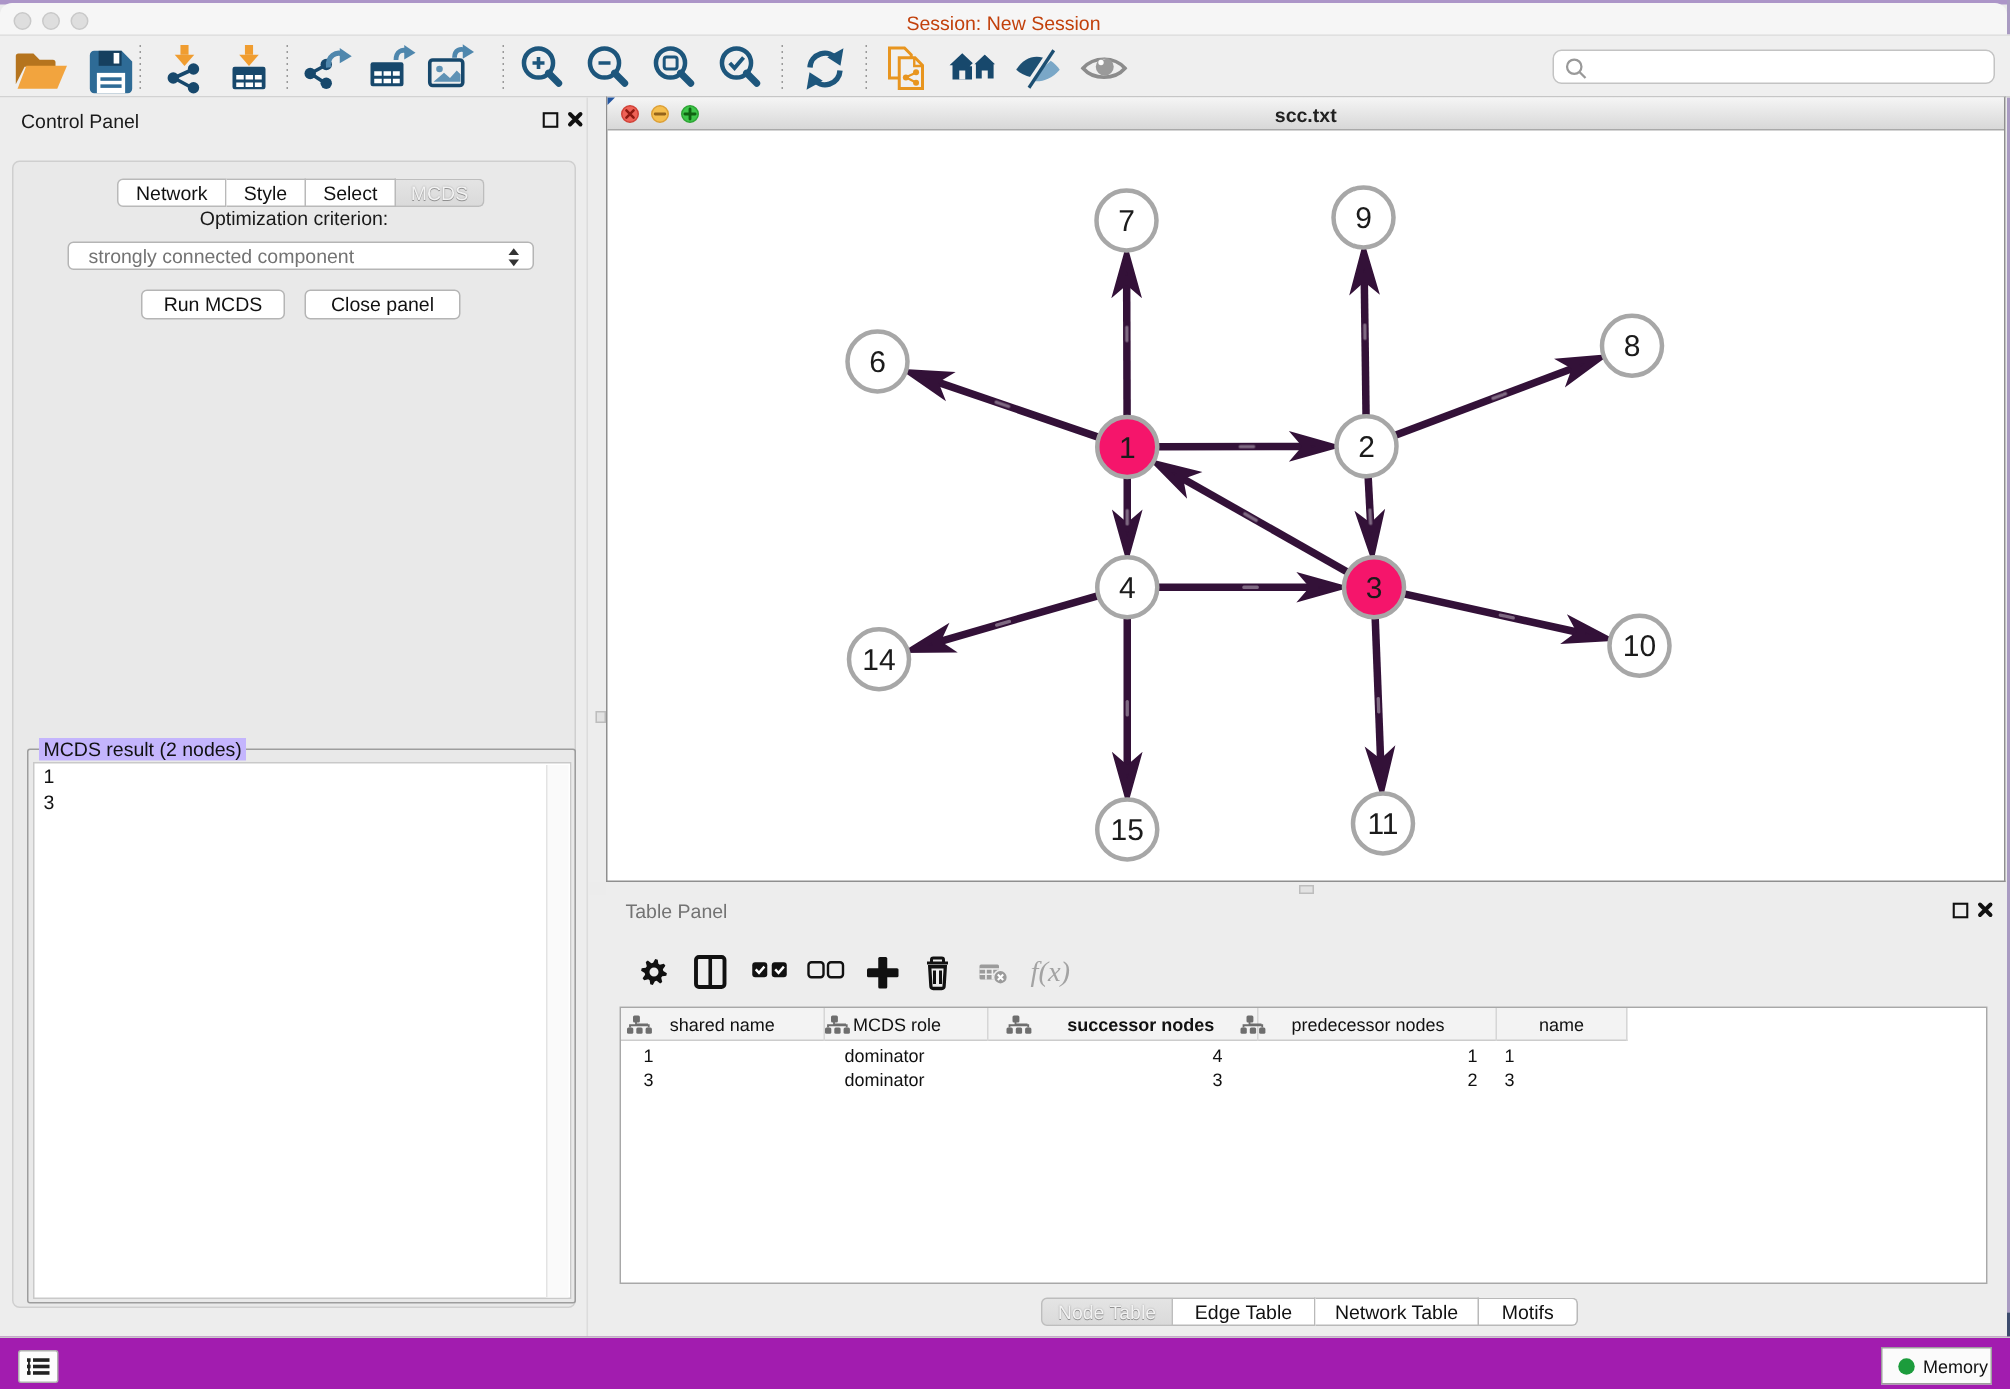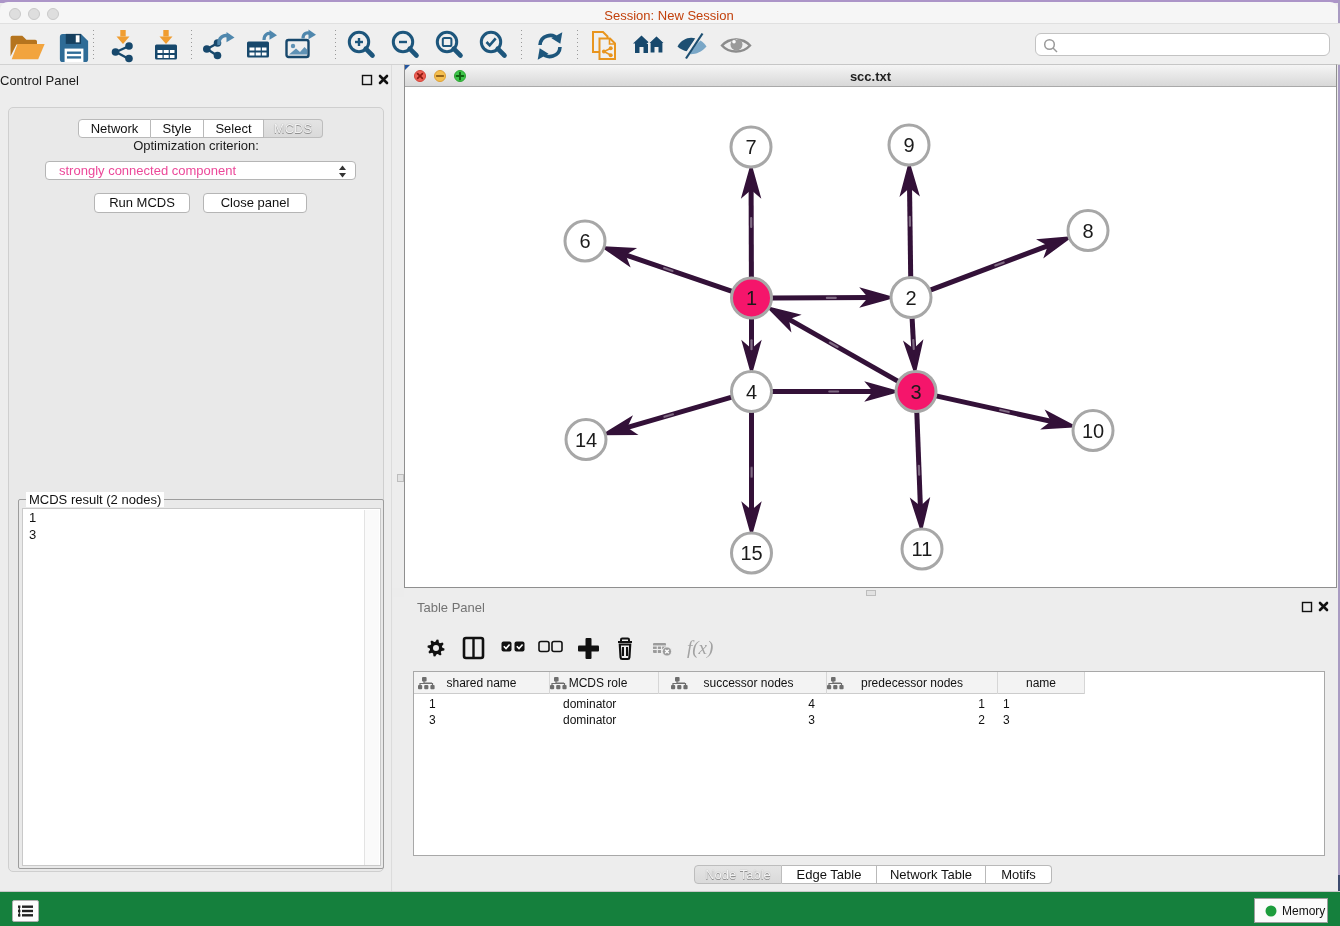--- a/index.html
+++ b/index.html
@@ -11,32 +11,32 @@
 #rightstrip2 { right:0; top:875px; width:2px; height:51px; background:#3d4b6e; }
 #titlebar { left:0; top:2px; width:1338px; height:21px; background:#f6f6f6; border-radius:8px 8px 0 0; }
 .tl { position:absolute; top:6px; width:12px; height:12px; border-radius:50%; background:#dedede; border:1px solid #c9c9c9; }
 #wintitle { position:absolute; top:6px; left:0; width:100%; text-align:center; font-size:13px; color:#c2410c; }
 #toolbar { left:0; top:23px; width:1340px; height:42px; background:#efefef; border-top:1px solid #e0e0e0; border-bottom:1px solid #d2d2d2; }
 .tbi { position:absolute; top:5px; width:34px; height:34px; }
 .tbsep { position:absolute; top:6px; width:1px; height:30px; background-image:linear-gradient(#9a9a9a 33%, rgba(0,0,0,0) 0%); background-size:1px 4px; }
 #searchbox { position:absolute; left:1035px; top:9px; width:295px; height:23px; background:#fff; border:1px solid #c3c3c3; border-radius:6px; }
 
 #leftpanel { left:0; top:65px; width:392px; height:826px; background:#ededed; border-right:1px solid #dcdcdc; }
-#cptitle { position:absolute; left:0; top:8px; font-size:13px; color:#1a1a1a; }
+#cptitle { position:absolute; left:14px; top:8px; font-size:13px; color:#1a1a1a; }
 .tabrow { position:absolute; display:flex; z-index:5;margin-top:21px; }
 .tab { height:19px; font-size:13px; line-height:18px; text-align:center; background:#fff; border:1px solid #b9b9b9; border-left:none; color:#111; }
 .tab.first { border-left:1px solid #b9b9b9; border-radius:4px 0 0 4px; }
 .tab.last { border-radius:0 4px 4px 0; }
 .tab.sel { background:linear-gradient(#e4e4e4,#dadada); color:#f2f2f2; text-shadow:0 0 1px #9a9a9a, 0 1px 0 #8f8f8f; border-color:#bdbdbd; }
 #cppane { position:absolute; left:8px; top:42px; width:376px; height:765px; background:#e9e9e9; border:1px solid #cfcfcf; border-radius:5px; }
 #optlabel { position:absolute; left:0; top:30px; width:100%; text-align:center; font-size:13px; color:#1a1a1a; }
-#dropdown { position:absolute; left:36px; top:53px; width:311px; height:19px; background:#fff; border:1px solid #b5b5b5; border-radius:4px; font-size:13px; line-height:17px; padding-left:13px; color:#ec4899; }
+#dropdown { position:absolute; left:36px; top:53px; width:311px; height:19px; background:#fff; border:1px solid #b5b5b5; border-radius:4px; font-size:13px; line-height:17px; padding-left:13px; color:#737373; }
 .btn { position:absolute; height:20px; background:#fff; border:1px solid #b5b5b5; border-radius:4px; font-size:13px; line-height:18px; text-align:center; color:#111; }
 #fieldset { position:absolute; left:9px; top:391px; width:366px; height:370px; border:1px solid #9d9d9d; border-radius:2px; }
-#fieldlabel { position:absolute; left:7px; top:-8px; background:#ffffff; font-size:13px; padding:0 3px; color:#111; }
+#fieldlabel { position:absolute; left:7px; top:-8px; background:#c4b5fd; font-size:13px; padding:0 3px; color:#111; }
 #fieldinner { position:absolute; left:3px; top:8px; width:359px; height:358px; background:#fff; border:1px solid #c9c9c9; font-size:13px; line-height:16.5px; padding:1px 0 0 6px; color:#111; }
 #fieldscroll { position:absolute; right:1px; top:1px; width:15px; height:355px; background:#fafafa; border-left:1px solid #e3e3e3; }
 
 #vsplit { left:392px; top:65px; width:12px; height:523px; background:#ededed; }
 #vgrip { position:absolute; left:5px; top:409px; width:7px; height:8px; background:#e2e2e2; border:1px solid #bdbdbd; }
 
 #netwin { left:404px; top:64px; width:933px; height:524px; border:1px solid #8f8f8f; border-top:1px solid #c6c6c6; background:#fff; }
 #nettitle { position:absolute; left:0; top:0; width:100%; height:22px; background:linear-gradient(#f5f5f5,#d8d8d8); border-bottom:1px solid #a9a9a9; }
 #nettext { position:absolute; top:4px; left:0; width:100%; text-align:center; font-size:13px; font-weight:bold; color:#222; }
 .tl2 { position:absolute; top:5px; width:12px; height:12px; border-radius:50%; }
@@ -50,21 +50,21 @@
 #tptitle { position:absolute; left:24px; top:3px; font-size:13px; color:#737373; }
 #tptools { position:absolute; left:24px; top:36px; height:30px; }
 #tptable { position:absolute; left:20px; top:74px; width:912px; height:185px; background:#fff; border:1px solid #a8a8a8;padding-left:12px; }
 #thead { position:absolute; left:0; top:0; width:671px; height:22px; background:#f3f3f3; border-bottom:1px solid #cccccc; }
 .th { position:absolute; top:0; height:22px; font-size:12px; color:#111; text-align:center; line-height:22px; border-right:1px solid #d6d6d6; }
 .trow { position:absolute; font-size:12px; color:#111; height:17px; line-height:17px; }
 .tcell { position:absolute; top:0; }
 
 #bottabs { position:absolute; left:301px; top:268px; display:flex; }
 
-#statusbar { left:0; top:891px; width:1340px; height:35px; background:#15803d; border-top:1px solid #c8c8c8; }
+#statusbar { left:0; top:891px; width:1340px; height:35px; background:#a21caf; border-top:1px solid #c8c8c8; }
 #listbtn { position:absolute; left:12px; top:8px; width:27px; height:22px; background:#fdfdfd; border:1px solid #b0b0b0; border-radius:2px; }
 #membtn { position:absolute; left:1254px; top:6px; width:74px; height:25px; background:#fbfbfb; border:1px solid #9e9e9e; font-size:12px; color:#111; }
 </style>
 </head>
 <body>
 <div class="abs" id="topstrip"></div>
 <div class="abs" id="rightstrip"></div>
 <div class="abs" id="rightstrip2"></div>
 <div class="abs" id="titlebar">
   <div class="tl" style="left:9px"></div>
@@ -396,21 +396,21 @@
           <circle cx="250" cy="18.5" r="4.6" fill="#9b9b9b" stroke="#ededed" stroke-width="1"></circle>
           <path d="M248.2 16.7 l3.6 3.6 M251.8 16.7 l-3.6 3.6" stroke="#fff" stroke-width="1.4"></path>
         </g>
     <text x="270" y="21" font-family="Liberation Serif, serif" font-style="italic" font-size="19px" fill="#a3a3a3">f(x)</text>
   </svg>
   </div>
   <div id="tptable">
     <div id="thead">
       <div class="th" style="left:0; width:136px;">shared name</div>
       <div class="th" style="left:124px; width:121px;">MCDS role</div>
-      <div class="th" style="left:257px; width:156px;">successor nodes</div>
+      <div class="th" style="left:269px; width:156px;font-weight:bold;">successor nodes</div>
       <div class="th" style="left:413px; width:171px;">predecessor nodes</div>
       <div class="th" style="left:584px; width:87px;">name</div>
     </div>
     <svg style="position:absolute;left:0;top:0" width="440" height="22" viewBox="0 0 440 22">
       <g fill="#6e6e6e">
           <g id="treeicon">
             <rect x="8" y="5" width="4.6" height="4.6" rx="1"></rect>
             <rect x="4" y="13" width="4.2" height="4.2" rx="1"></rect>
             <rect x="10.2" y="13" width="4.2" height="4.2" rx="1"></rect>
             <rect x="16.4" y="13" width="4.2" height="4.2" rx="1"></rect>

